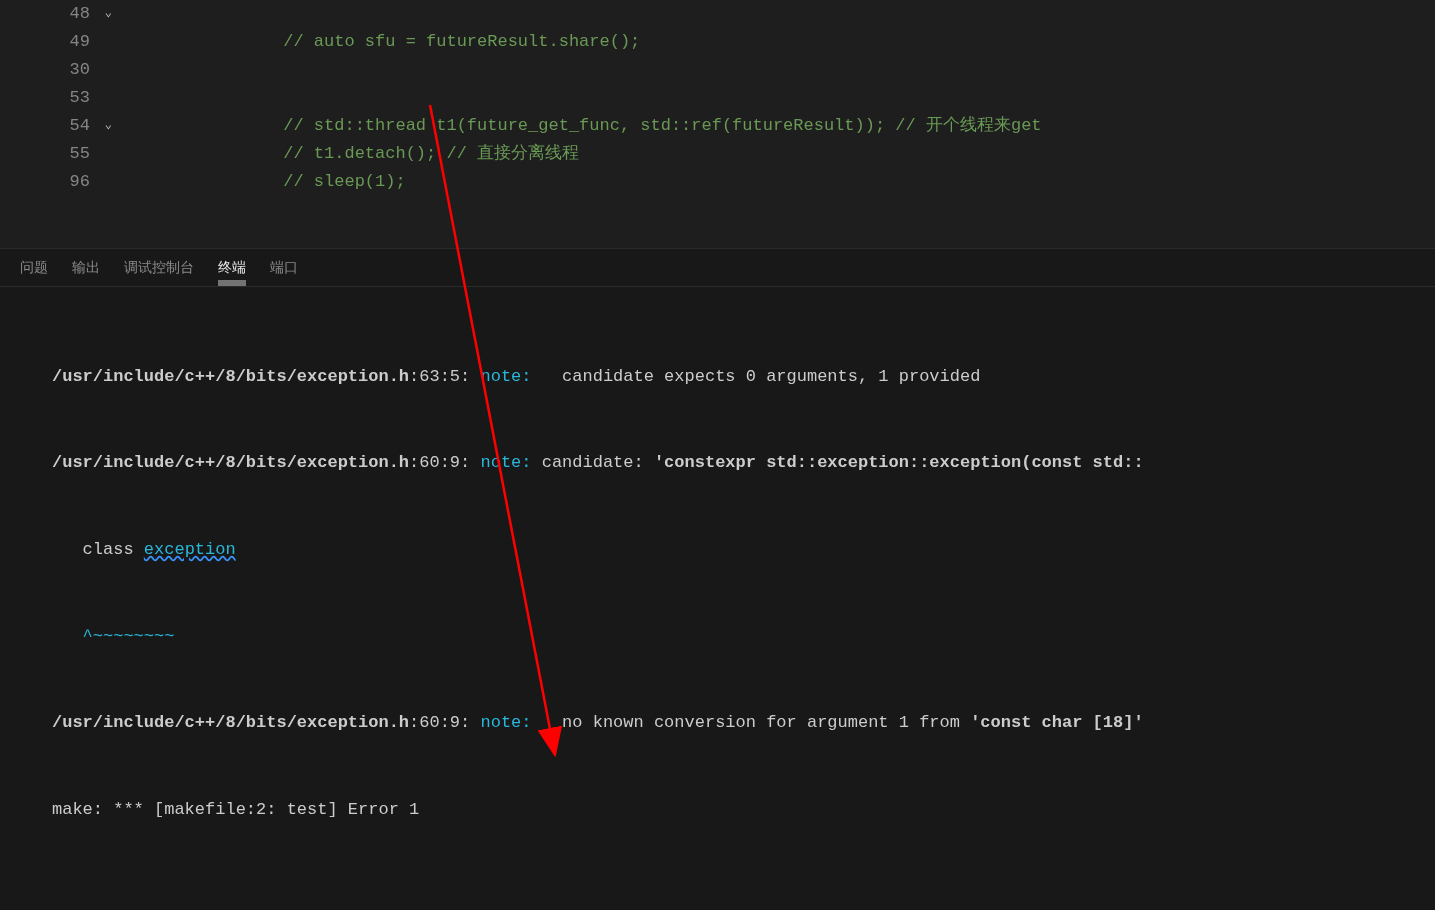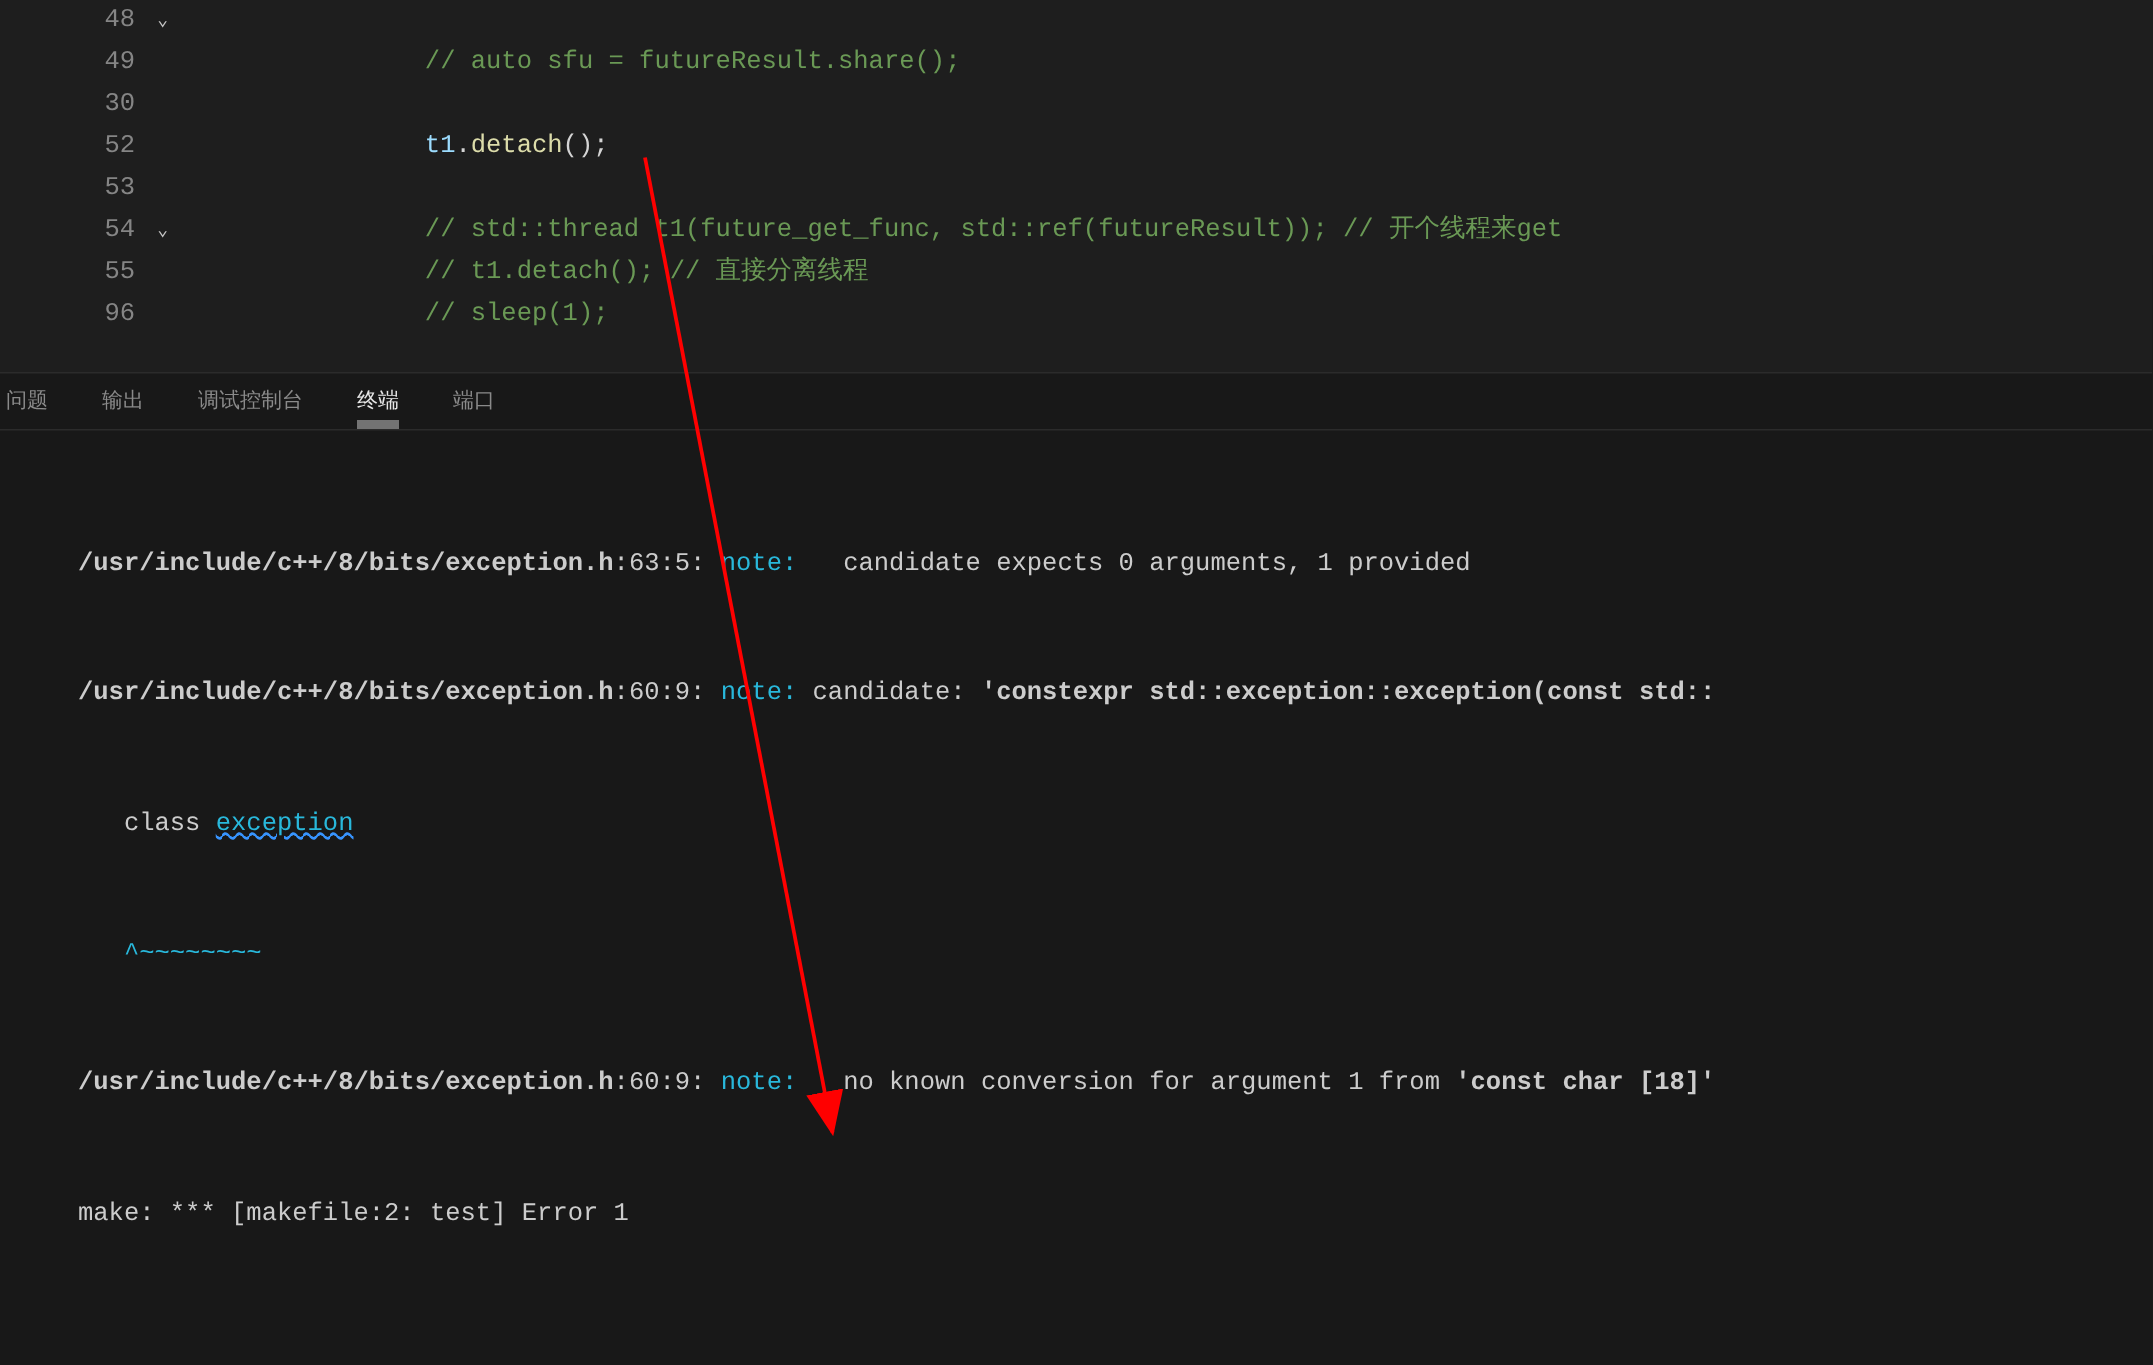--- a/index.html
+++ b/index.html
@@ -54,22 +54,22 @@
 
 .panel-area {
   background: #181818;
   border-top: 1px solid #2b2b2b;
   height: calc(910px - 248px);
   display: flex;
   flex-direction: column;
 }
 .panel-tabs {
   display: flex;
-  gap: 36px;
-  padding: 8px 20px 0 4px;
+  gap: 24px;
+  padding: 8px 20px 0 20px;
   font-size: 14px;
   border-bottom: 1px solid #2b2b2b;
   height: 38px;
 }
 .panel-tab {
   color: #8a8a8a;
   cursor: pointer;
   padding-bottom: 8px;
   border-bottom: 1px solid transparent;
 }
@@ -118,24 +118,20 @@
   <div class="code-line">
     <div class="gutter"><span>48</span><span class="fold-icon">⌄</span></div>
   </div>
   <div class="code-line">
     <div class="gutter"><span>49</span></div>
     <div class="code-content">                <span class="comment">// auto sfu = futureResult.share();</span></div>
   </div>
   <div class="code-line">
     <div class="gutter"><span>30</span></div>
     <div class="code-content"></div>
-  </div>
-  <div class="code-line">
-    <div class="gutter"><span>52</span></div>
-    <div class="code-content">                <span class="variable">t1</span><span class="punct">.</span><span class="func">detach</span><span class="punct">();</span></div>
   </div>
   <div class="code-line">
     <div class="gutter"><span>53</span></div>
     <div class="code-content"></div>
   </div>
   <div class="code-line">
     <div class="gutter"><span>54</span><span class="fold-icon">⌄</span></div>
     <div class="code-content">                <span class="comment">// std::thread t1(future_get_func, std::ref(futureResult)); // 开个线程来get</span></div>
   </div>
   <div class="code-line">

